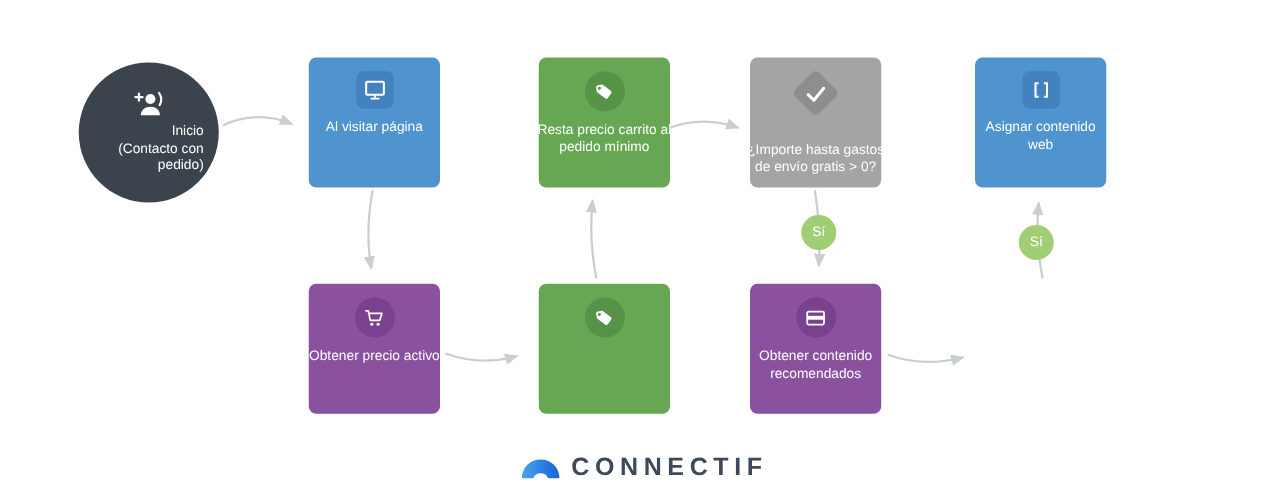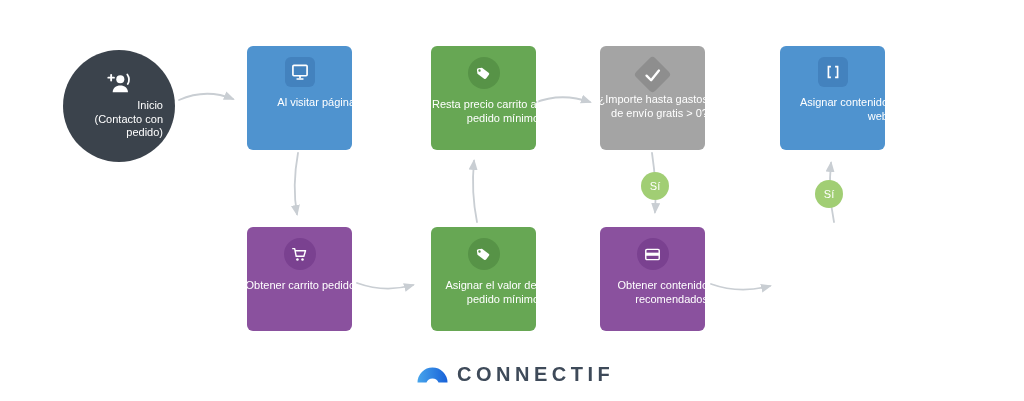--- a/index.html
+++ b/index.html
@@ -34,22 +34,22 @@
   .c1{left:247px}.c2{left:431px}.c3{left:600px}.c4{left:780px}
 
   .badge{display:flex;align-items:center;justify-content:center}
   .badge.square{width:30px;height:30px;border-radius:6px;background:var(--trigger_blue_badge)}
   .badge.circle{width:32px;height:32px;border-radius:50%}
   .node.green .badge.circle{background:var(--action_green_badge)}
   .node.purple .badge.circle{background:var(--action_purple_badge)}
   .badge.diamond{width:27px;height:27px;border-radius:4px;background:var(--condition_gray_badge);
     transform:rotate(45deg);margin-top:4px}
   .badge.diamond svg{transform:rotate(-45deg)}
-  .node-label{margin-top:8px;font-size:11px;line-height:1.3;text-align:right;padding:0 5px;width:121px}
-  .node.gray .node-label{margin-top:4px}
+  .node-label{margin-top:8px;font-size:11px;line-height:1.3;text-align:center;padding:0 5px;width:121px}
+  .node.gray .node-label{margin-top:25px}
 
   
   .flow-arrows{position:absolute;left:0;top:0;pointer-events:none}
   .flow-arrows path.edge{stroke:var(--arrow_gray,#c9ced3);stroke-width:1.8;fill:none;stroke-linecap:round}
   .arrow-head{fill:var(--arrow_gray,#c9ced3)}
 
   
   .yes-badge{position:absolute;width:28px;height:28px;border-radius:50%;background:var(--yes_badge_green);
     color:#fff;font-size:11px;display:flex;align-items:center;justify-content:center}
   .yes-1{left:641px;top:172px}
@@ -139,32 +139,31 @@
   </div>
 
   <div class="node purple r2 c1">
     <div class="badge circle">
       <svg class="icon" width="19" height="19" viewBox="0 0 24 24">
         <path d="M3.5 4.6 h2.4 l1.9 9.6 h9.7 l2.1 -6.9 H6.7" stroke="#fff" stroke-width="1.8" fill="none" stroke-linecap="round" stroke-linejoin="round"></path>
         <circle cx="9.4" cy="18.2" r="1.6" fill="#fff"></circle>
         <circle cx="15.8" cy="18.2" r="1.6" fill="#fff"></circle>
       </svg>
     </div>
-    <div class="node-label">Obtener carrito pedido</div>
+    <div class="node-label">Obtener precio activo</div>
   </div>
 
   <div class="node green r2 c2">
     <div class="badge circle">
       <svg class="icon" width="17" height="17" viewBox="0 0 24 24">
         <g transform="rotate(-8 12 12)">
           <path fill-rule="evenodd" fill="#fff" d="M11 3.5 l8.3 8.3 a2.2 2.2 0 0 1 0 3.1 l-4.4 4.4 a2.2 2.2 0 0 1 -3.1 0 L3.5 11 V5.7 A2.2 2.2 0 0 1 5.7 3.5 Z M7 5.4 a1.7 1.7 0 1 0 0 3.4 a1.7 1.7 0 1 0 0 -3.4 Z"></path>
         </g>
       </svg>
     </div>
-    <div class="node-label">Asignar el valor del pedido mínimo</div>
   </div>
 
   <div class="node purple r2 c3">
     <div class="badge circle">
       <svg class="icon" width="19" height="19" viewBox="0 0 24 24">
         <rect x="3.5" y="5.5" width="17" height="13" rx="1.5" stroke="#fff" stroke-width="1.8" fill="none"></rect>
         <rect x="3.5" y="9.7" width="17" height="3.9" fill="#fff"></rect>
       </svg>
     </div>
     <div class="node-label">Obtener contenido recomendados</div>

